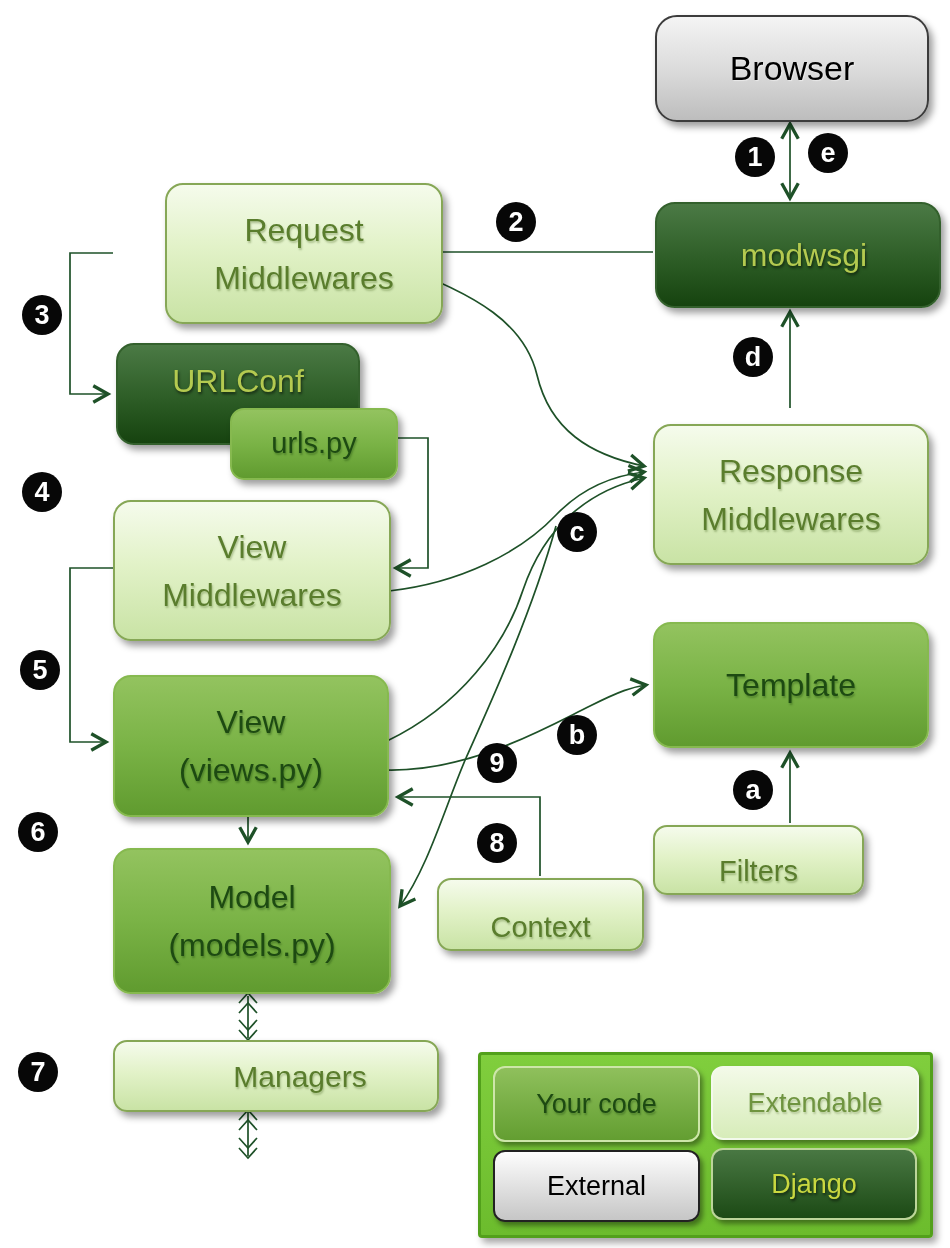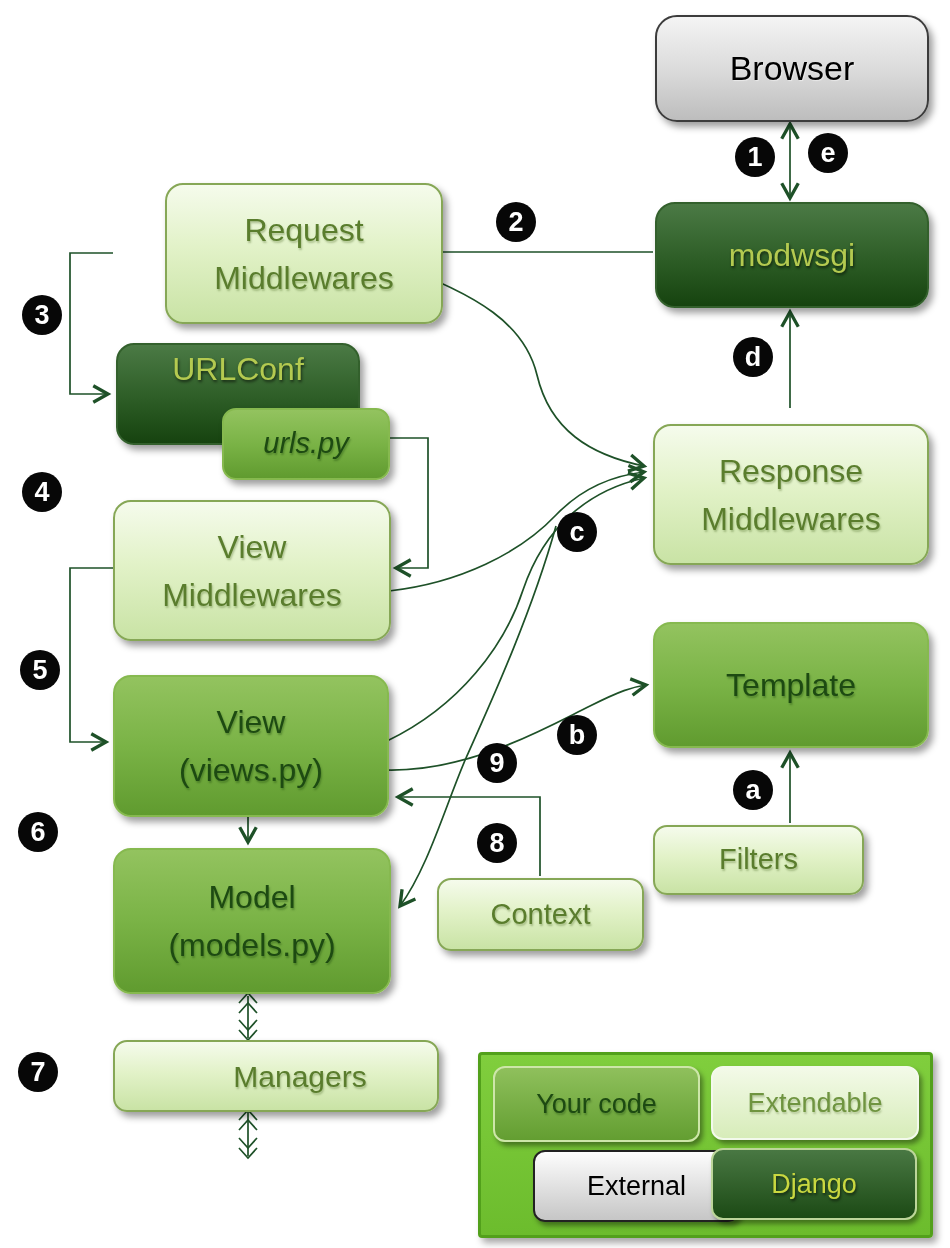--- a/index.html
+++ b/index.html
@@ -49,25 +49,25 @@
     border:3px solid #52a01b;border-radius:4px;
     box-shadow:4px 5px 7px rgba(0,0,0,0.35);
   }
   .lg-box{
     position:absolute;display:flex;align-items:center;justify-content:center;
     border-radius:12px;font-size:27px;
     box-shadow:3px 4px 5px rgba(0,0,0,0.4);
   }
   .lg-mid{background:linear-gradient(#8fc05c,#639e31);border:2px solid #cde6a9;color:#1d4a12;text-shadow:1px 2px 2px rgba(20,60,10,0.35);}
   .lg-pale{background:linear-gradient(#f3fae8,#d7ecb9);border:2px solid #f3f9ec;color:#6f9440;text-shadow:1px 2px 2px rgba(70,100,30,0.3);}
-  .lg-gray{background:linear-gradient(#fdfdfd,#c6c6c6);border:2px solid #222;color:#000;margin-left:40px;}
+  .lg-gray{background:linear-gradient(#fdfdfd,#c6c6c6);border:2px solid #222;color:#000;}
   .lg-dark{background:linear-gradient(#497843,#1c4a15);border:2px solid #bcd59a;color:#c9d840;text-shadow:1px 2px 3px rgba(0,0,0,0.6);}
   .fs-lg{font-size:34px;}
   .fs-md{font-size:30px;padding-left:48px;}
-  .fs-sm{font-size:29px;}
+  .fs-sm{font-size:29px;justify-content:flex-end;}
 </style>
 </head>
 <body>
 
 <div class="stage">
 
   <svg class="connectors" width="950" height="1248" viewBox="0 0 950 1248">
     <defs>
       <marker id="vee" viewBox="0 0 12 12" refX="10" refY="6" markerWidth="13" markerHeight="13" orient="auto-start-reverse">
         <path d="M2,1.5 L10,6 L2,10.5" fill="none" stroke="#1e5128" stroke-width="1.8"></path>
@@ -102,34 +102,34 @@
         <path d="M239,1148 L248,1158 L257,1148"></path>
         <path d="M239,1138 L248,1148 L257,1138"></path>
       </g>
     </g>
   </svg>
 
   <div class="node gray fs-lg" style="left:655px;top:15px;width:270px;height:103px;border-radius:22px;text-align:right;">
     <span class="ln">Browser</span>
   </div>
 
-  <div class="node dark" style="left:655px;top:202px;width:270px;height:102px;border-radius:20px;">
+  <div class="node dark" style="left:655px;top:202px;width:270px;height:102px;border-radius:20px;padding-left:12px;">
     <span class="ln">modwsgi</span>
   </div>
 
   <div class="node pale" style="left:123px;top:183px;width:274px;height:137px;margin-left:42px;">
     <span class="ln">Request</span>
     <span class="ln">Middlewares</span>
   </div>
 
-  <div class="node dark" style="left:116px;top:343px;width:244px;height:102px;justify-content:flex-start;box-sizing:border-box;">
+  <div class="node dark" style="left:116px;top:343px;width:244px;height:102px;justify-content:flex-start;padding-top:12px;box-sizing:border-box;">
     <span class="ln">URLConf</span>
   </div>
 
-  <div class="node mid" style="left:222px;top:408px;width:164px;height:68px;border-radius:14px;font-size:29px;font-style:italic;">
+  <div class="node mid" style="left:230px;top:408px;width:164px;height:68px;border-radius:14px;font-size:29px;">
     <span class="ln">urls.py</span>
   </div>
 
   <div class="node pale" style="left:113px;top:500px;width:274px;height:137px;">
     <span class="ln">View</span>
     <span class="ln">Middlewares</span>
   </div>
 
   <div class="node mid" style="left:113px;top:675px;width:272px;height:138px;">
     <span class="ln">View</span>

